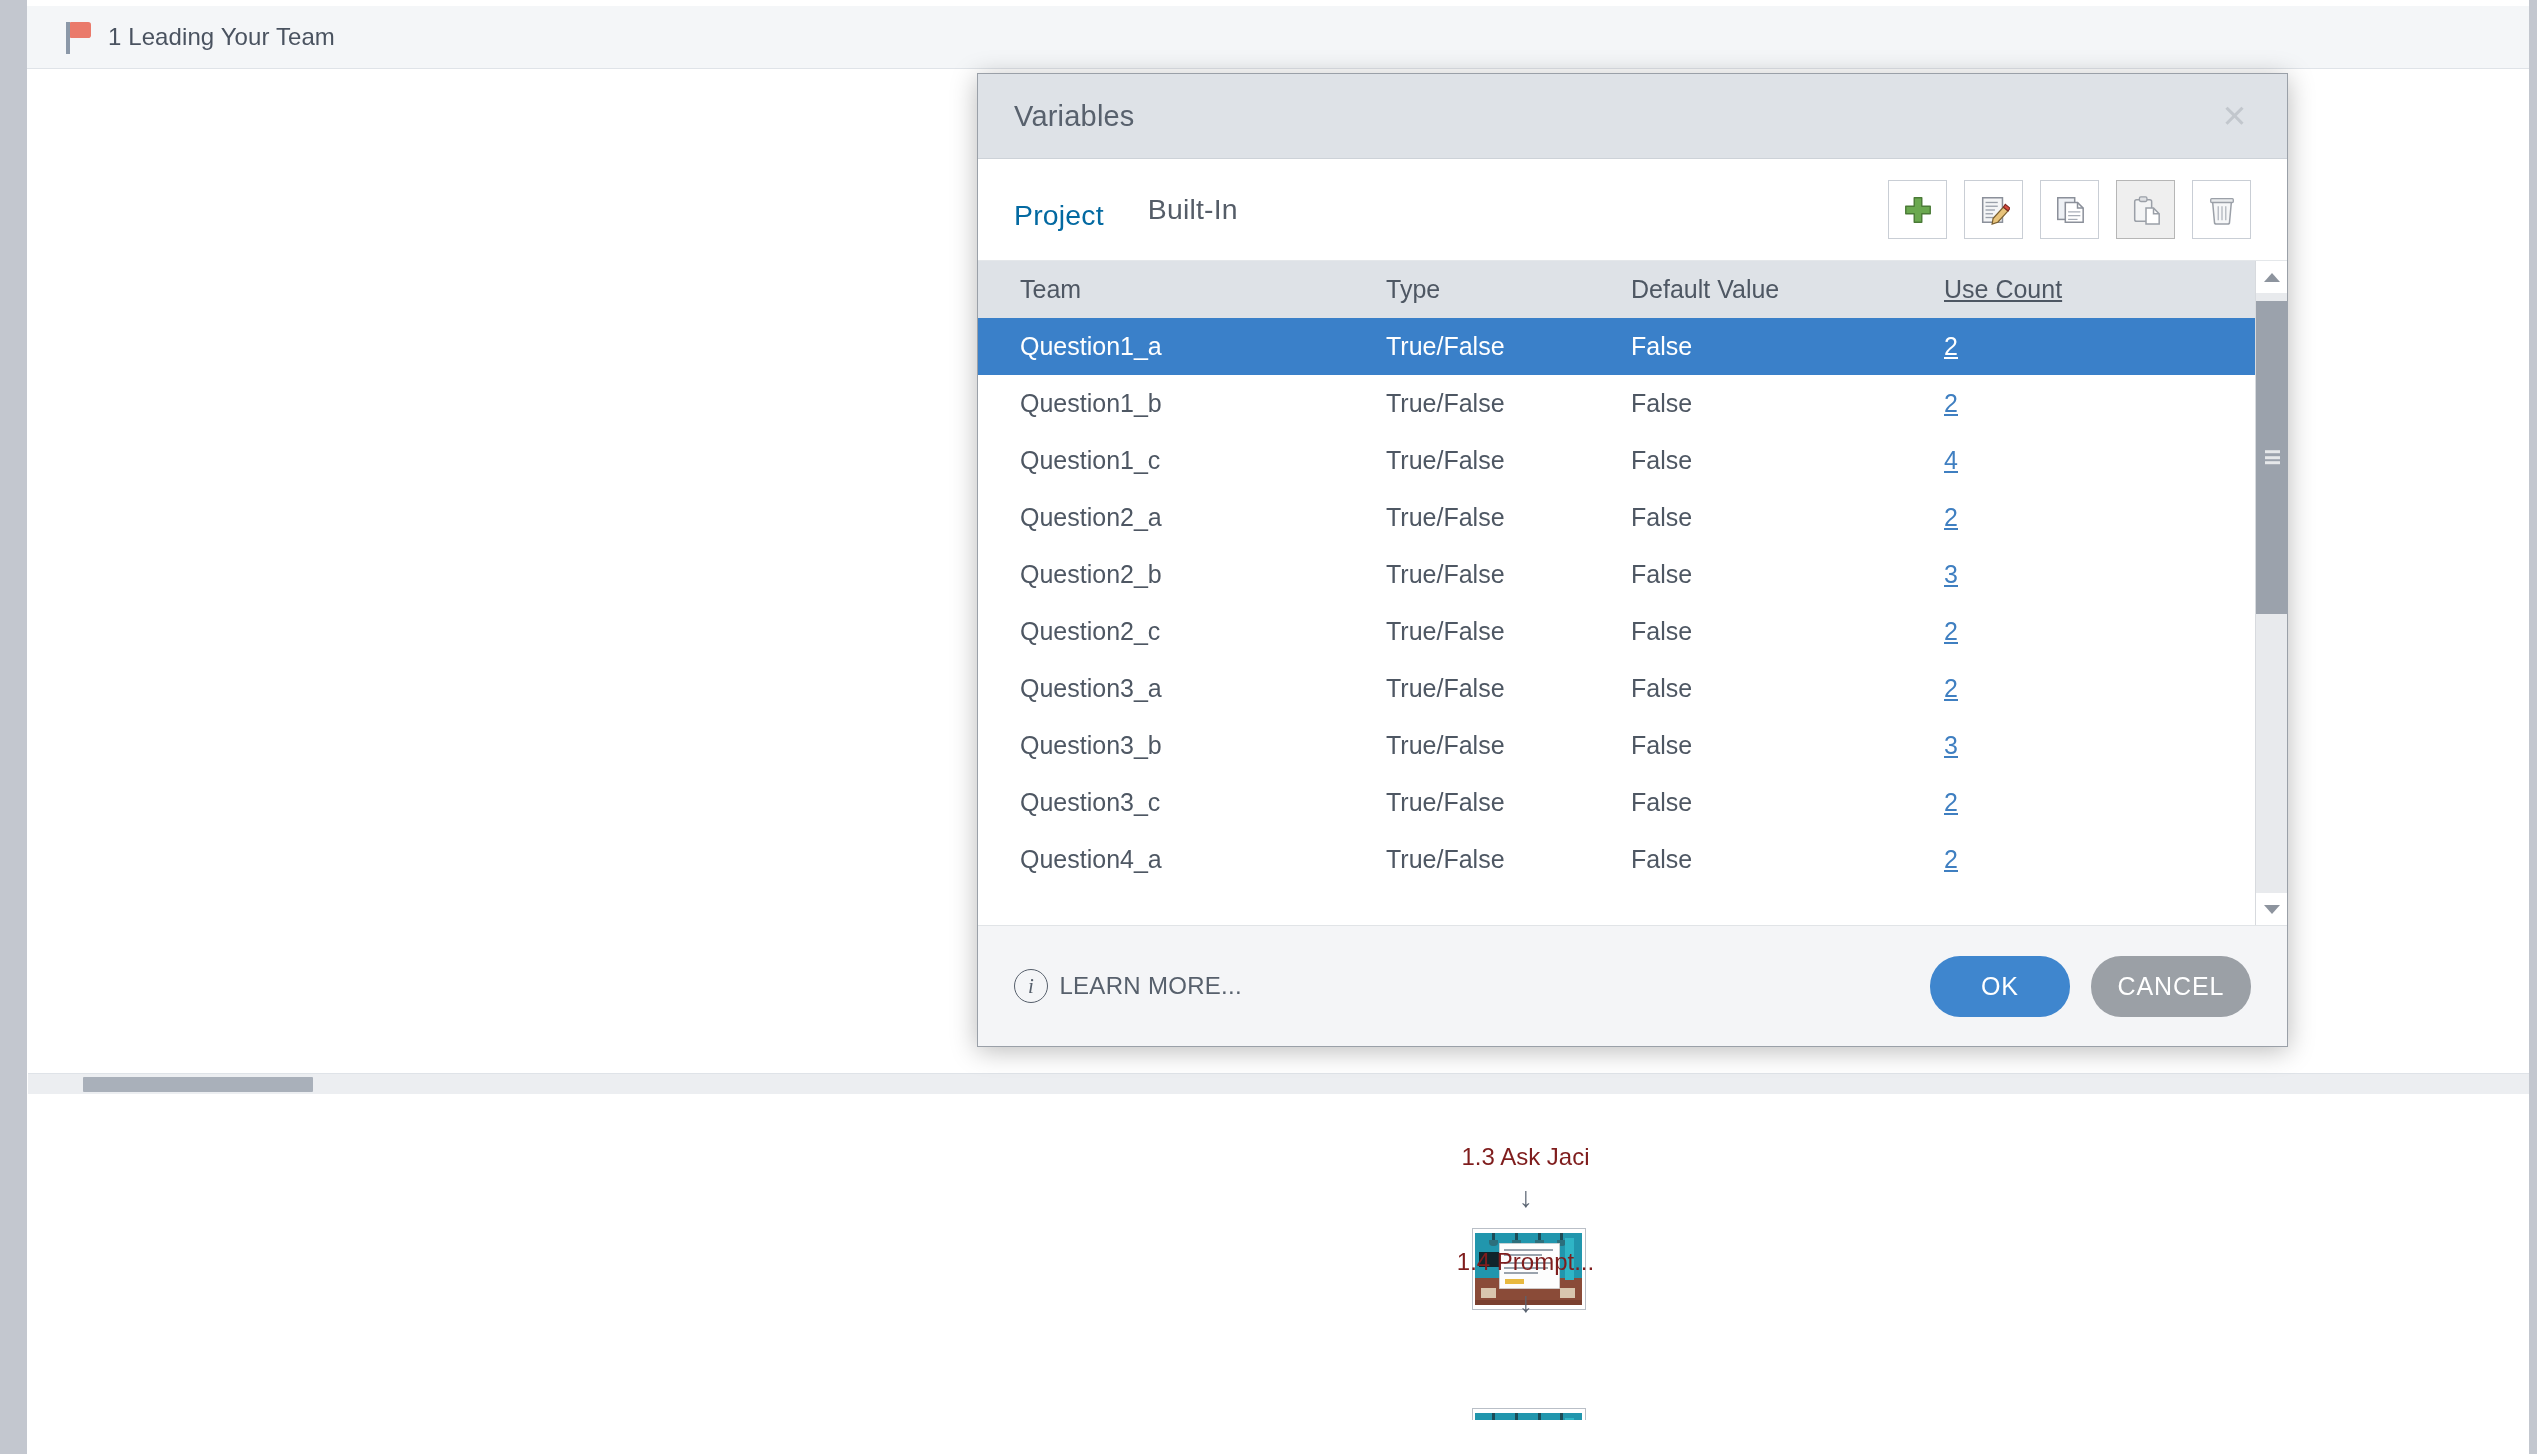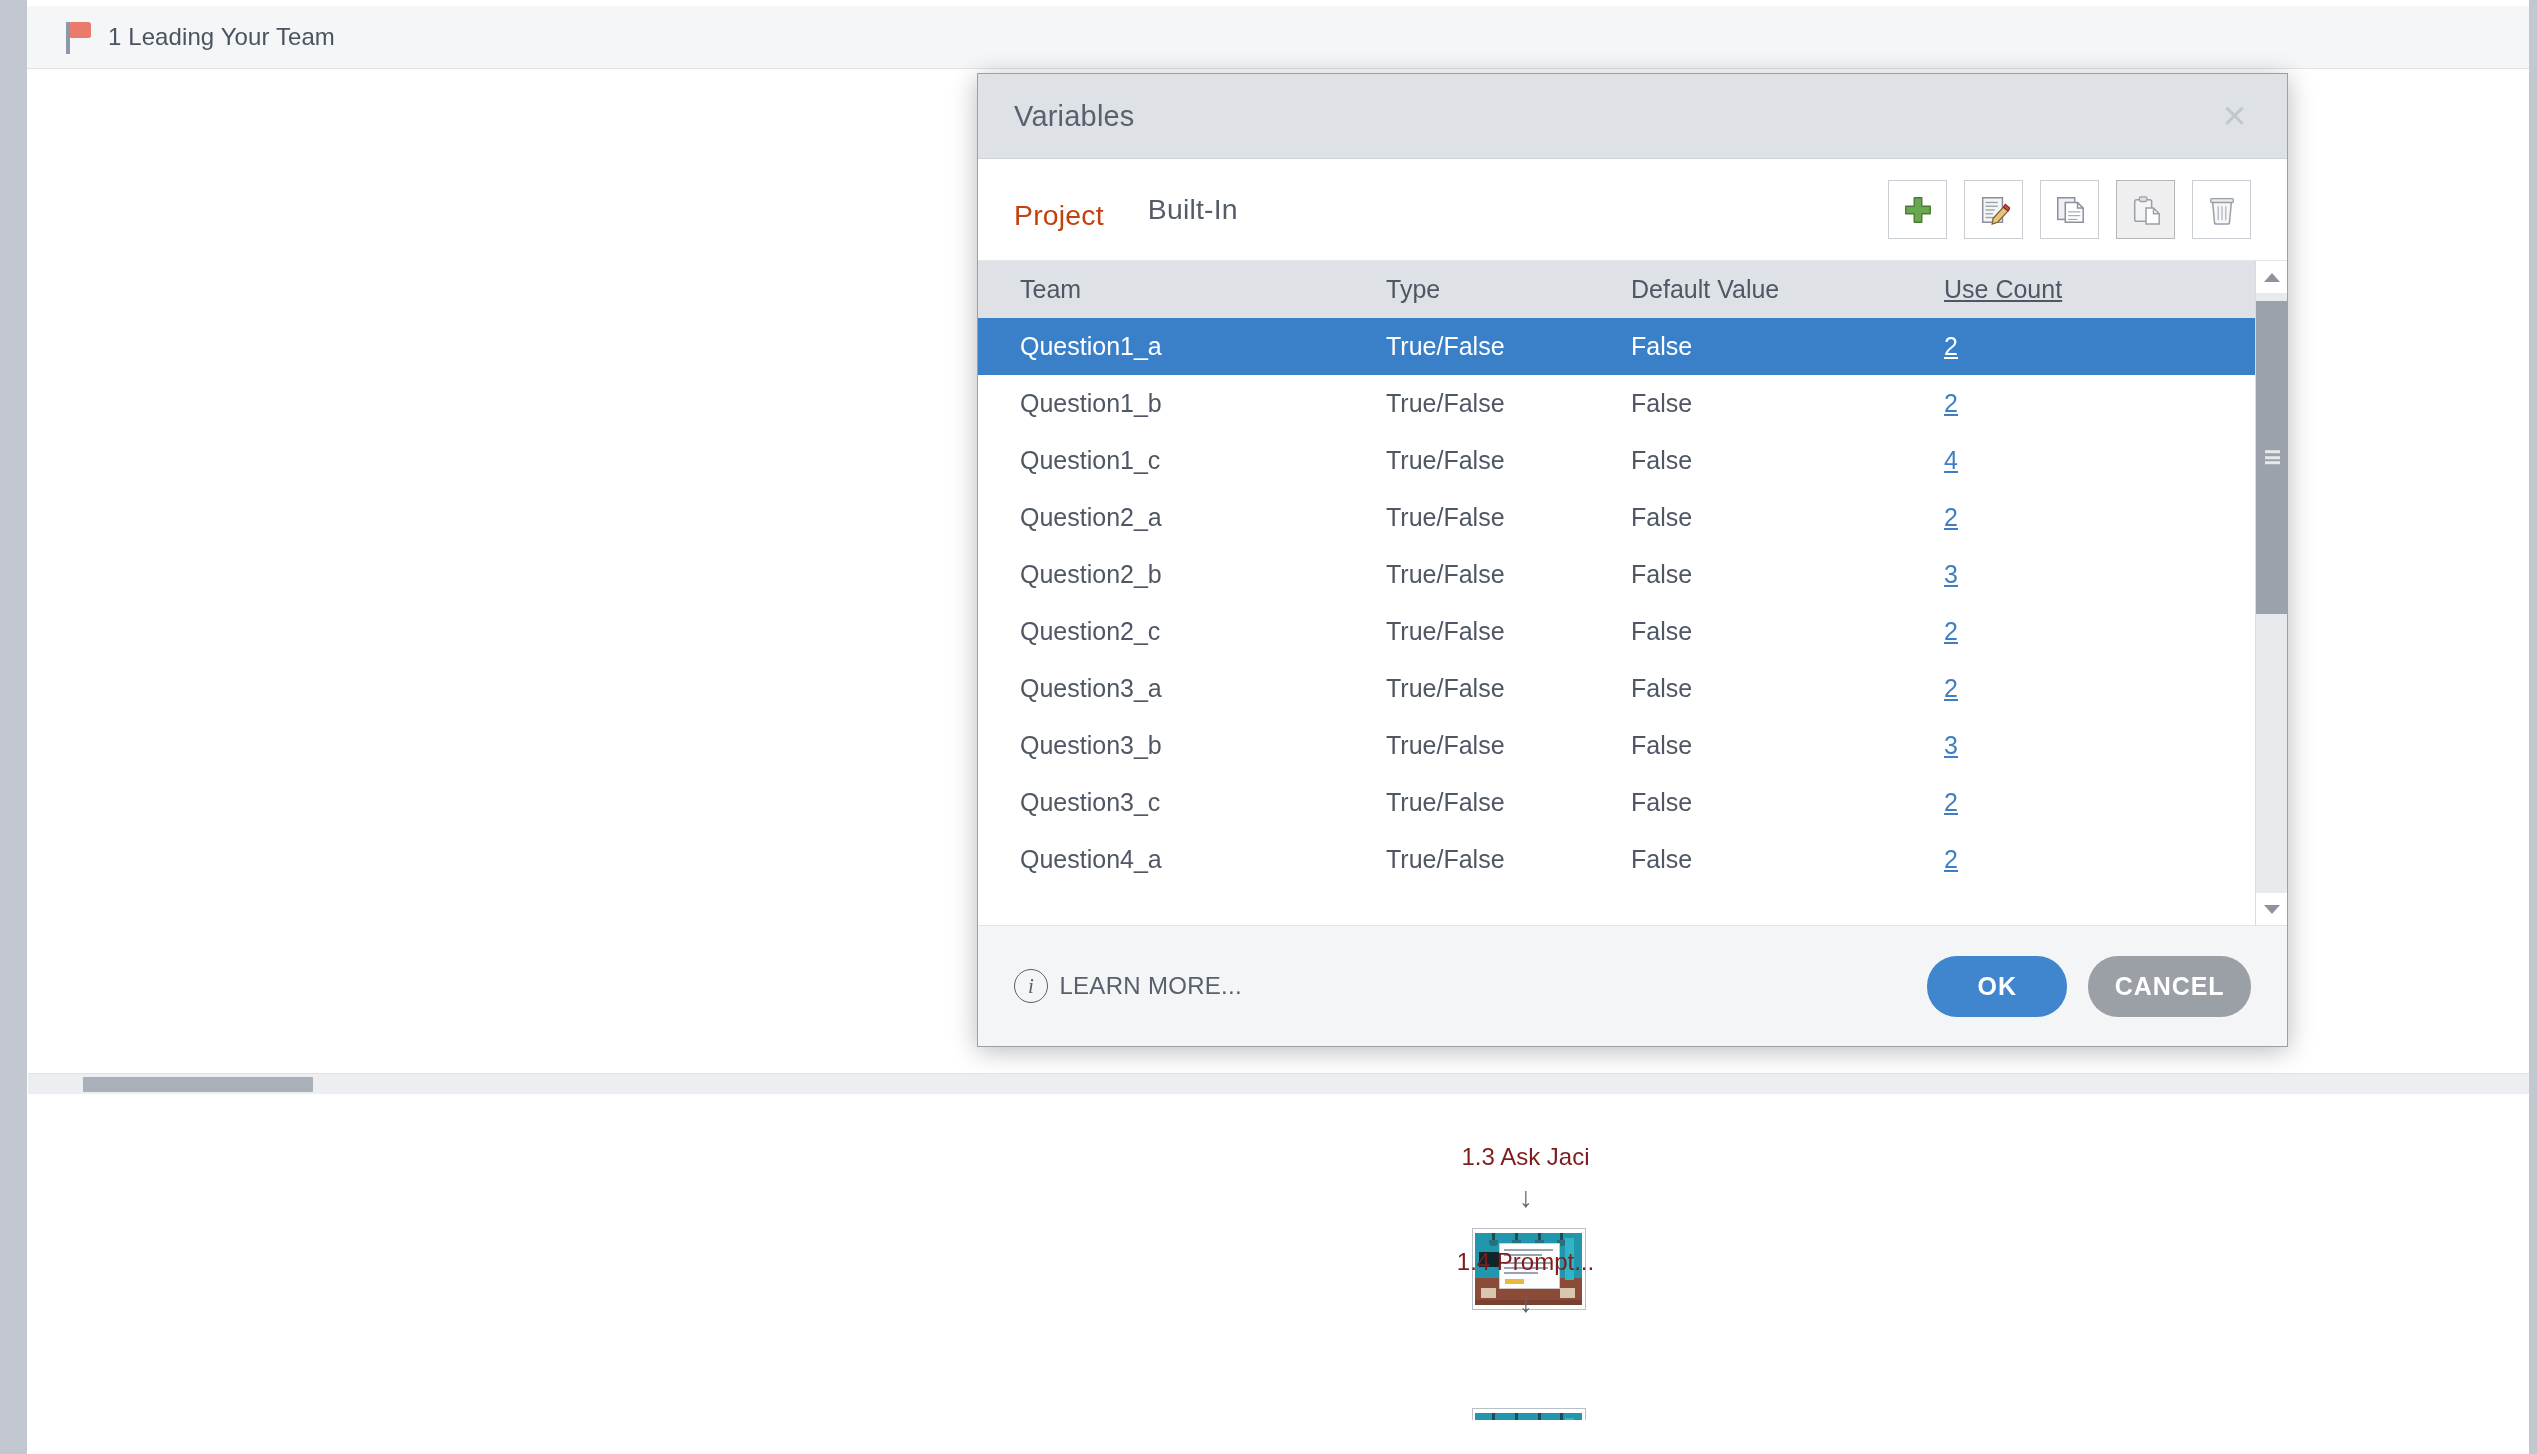--- a/index.html
+++ b/index.html
@@ -115,21 +115,21 @@
   }
 
   
   #dialog-toolbar{
     height:101px;flex:0 0 101px;background:#ffffff;
     display:flex;align-items:center;padding:0 36px;box-sizing:border-box;
   }
   .tab{
     font-size:28.4px;margin-right:44px;cursor:pointer;letter-spacing:0.2px;
   }
-  .tab.active{color:#c2410c;margin-top:12px;}
+  .tab.active{color:#0369a1;margin-top:12px;}
   .tab.inactive{color:#555d68;}
   #toolbar-spacer{flex:1;}
   #search-input{
     width:389px;height:59px;box-sizing:border-box;
     border:0.9px solid #c9ced5;background:#fff;
     font-size:25px;color:#555d68;padding:0 15px;
     font-family:"Liberation Sans", sans-serif;outline:none;
   }
   #search-input::placeholder{color:#7e8794;opacity:1;}
   .tool-btn{
@@ -199,21 +199,21 @@
     width:32px;height:32px;border:1.9px solid #57606c;border-radius:50%;
     display:flex;align-items:center;justify-content:center;
     font-size:21px;color:#57606c;margin-right:11.4px;font-style:italic;
     font-family:"Liberation Serif", serif;
   }
   #learn-more .lm-label{font-size:24px;color:#57606c;letter-spacing:0.3px;}
   #footer-spacer{flex:1;}
   .pill-btn{
     height:61px;min-width:140px;border:none;border-radius:30px;
     font-size:25px;color:#ffffff;letter-spacing:0.9px;cursor:pointer;
-    font-family:"Liberation Sans", sans-serif;margin-left:21px;padding:0 26.6px;font-weight:bold;
+    font-family:"Liberation Sans", sans-serif;margin-left:21px;padding:0 26.6px;
   }
   #ok-button{background:#3f86ce;}
   #cancel-button{background:#9ba0a6;}
 </style>
 </head>
 <body>
 
 <div id="app-frame">
 
   <div class="frame-edge-left"></div>

